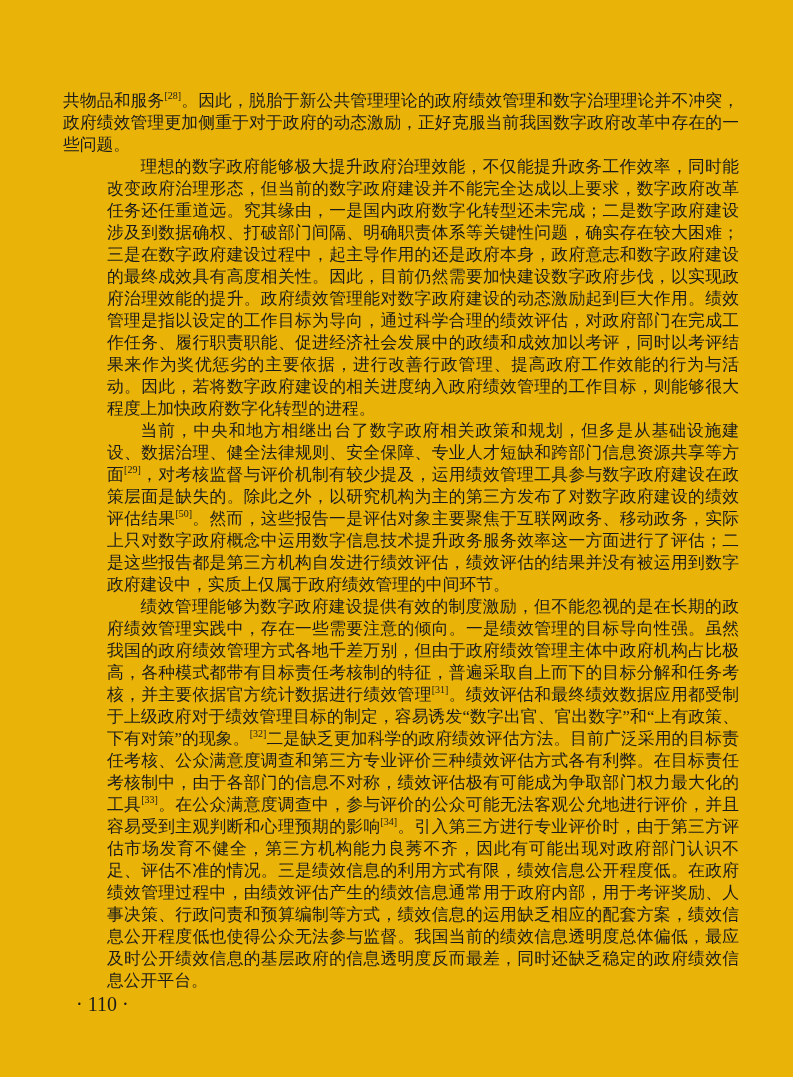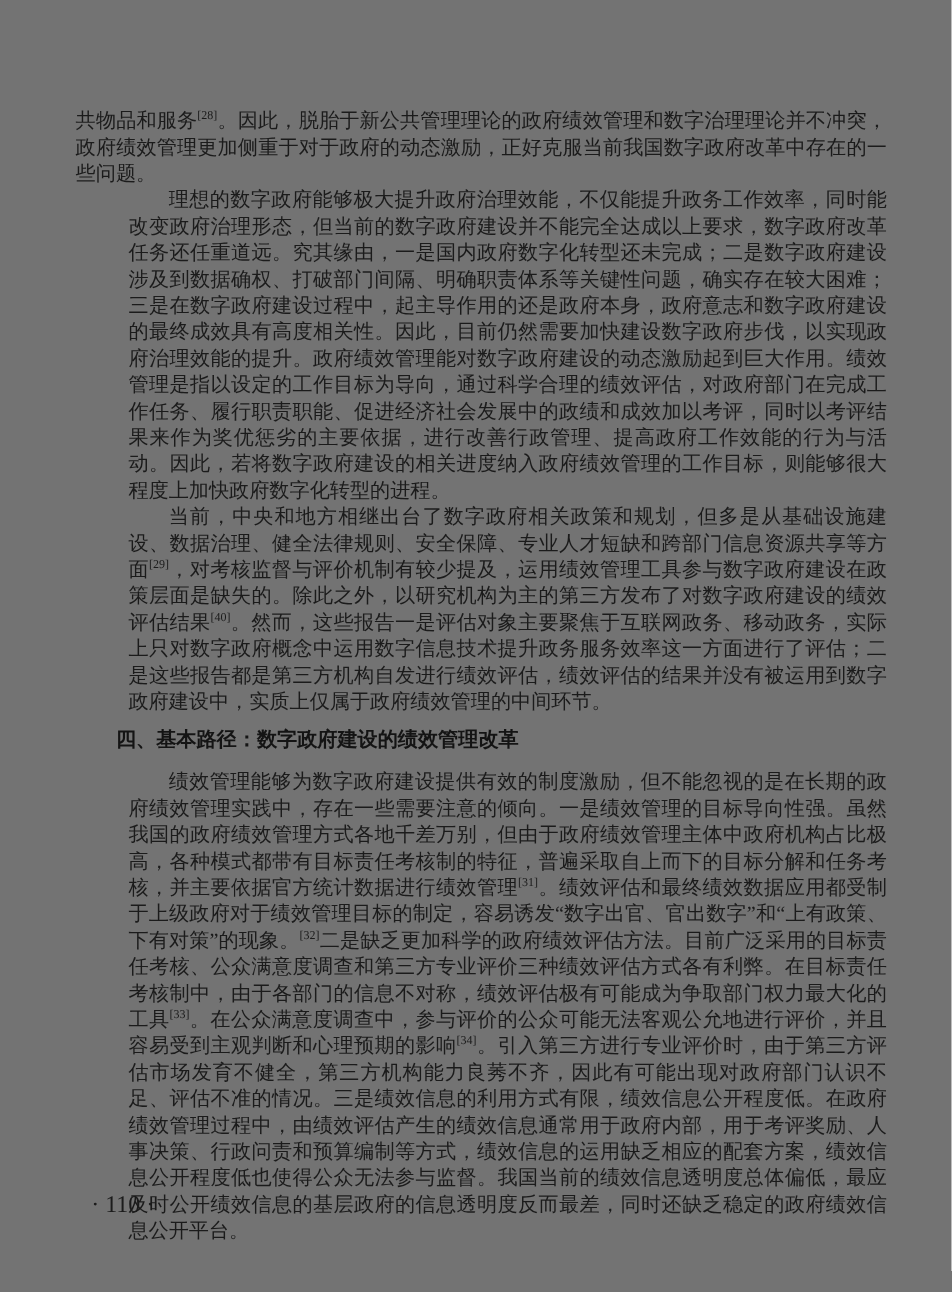--- a/index.html
+++ b/index.html
@@ -55,26 +55,25 @@
     top: 994px;
     font-family: "Liberation Serif", "DejaVu Serif", serif;
     font-size: 20px;
     line-height: 20px;
     color: #1b1b1b;
   }
 </style>
 </head>
 <body>
 
-<div class="page" style="background: #737373; color: rgb(27, 27, 27);">
+<div class="page" style="background: #eab308; color: rgb(27, 27, 27);">
   <div class="body-text">
     <div id="before-heading">
         <p class="para">共物品和服务<sup class="ref">[28]</sup>。因此，脱胎于新公共管理理论的政府绩效管理和数字治理理论并不冲突，政府绩效管理更加侧重于对于政府的动态激励，正好克服当前我国数字政府改革中存在的一些问题。</p>
         <p class="para indent">理想的数字政府能够极大提升政府治理效能，不仅能提升政务工作效率，同时能改变政府治理形态，但当前的数字政府建设并不能完全达成以上要求，数字政府改革任务还任重道远。究其缘由，一是国内政府数字化转型还未完成；二是数字政府建设涉及到数据确权、打破部门间隔、明确职责体系等关键性问题，确实存在较大困难；三是在数字政府建设过程中，起主导作用的还是政府本身，政府意志和数字政府建设的最终成效具有高度相关性。因此，目前仍然需要加快建设数字政府步伐，以实现政府治理效能的提升。政府绩效管理能对数字政府建设的动态激励起到巨大作用。绩效管理是指以设定的工作目标为导向，通过科学合理的绩效评估，对政府部门在完成工作任务、履行职责职能、促进经济社会发展中的政绩和成效加以考评，同时以考评结果来作为奖优惩劣的主要依据，进行改善行政管理、提高政府工作效能的行为与活动。因此，若将数字政府建设的相关进度纳入政府绩效管理的工作目标，则能够很大程度上加快政府数字化转型的进程。</p>
-        <p class="para indent">当前，中央和地方相继出台了数字政府相关政策和规划，但多是从基础设施建设、数据治理、健全法律规则、安全保障、专业人才短缺和跨部门信息资源共享等方面<sup class="ref">[29]</sup>，对考核监督与评价机制有较少提及，运用绩效管理工具参与数字政府建设在政策层面是缺失的。除此之外，以研究机构为主的第三方发布了对数字政府建设的绩效评估结果<sup class="ref">[40]</sup>。然而，这些报告一是评估对象主要聚焦于互联网政务、移动政务，实际上只对数字政府概念中运用数字信息技术提升政务服务效率这一方面进行了评估；二是这些报告都是第三方机构自发进行绩效评估，绩效评估的结果并没有被运用到数字政府建设中，实质上仅属于政府绩效管理的中间环节。</p>
+        <p class="para indent">当前，中央和地方相继出台了数字政府相关政策和规划，但多是从基础设施建设、数据治理、健全法律规则、安全保障、专业人才短缺和跨部门信息资源共享等方面<sup class="ref">[29]</sup>，对考核监督与评价机制有较少提及，运用绩效管理工具参与数字政府建设在政策层面是缺失的。除此之外，以研究机构为主的第三方发布了对数字政府建设的绩效评估结果<sup class="ref">[50]</sup>。然而，这些报告一是评估对象主要聚焦于互联网政务、移动政务，实际上只对数字政府概念中运用数字信息技术提升政务服务效率这一方面进行了评估；二是这些报告都是第三方机构自发进行绩效评估，绩效评估的结果并没有被运用到数字政府建设中，实质上仅属于政府绩效管理的中间环节。</p>
       </div>
-    <h2 class="heading">四、基本路径：数字政府建设的绩效管理改革</h2>
     <div id="after-heading">
         <p class="para indent">绩效管理能够为数字政府建设提供有效的制度激励，但不能忽视的是在长期的政府绩效管理实践中，存在一些需要注意的倾向。一是绩效管理的目标导向性强。虽然我国的政府绩效管理方式各地千差万别，但由于政府绩效管理主体中政府机构占比极高，各种模式都带有目标责任考核制的特征，普遍采取自上而下的目标分解和任务考核，并主要依据官方统计数据进行绩效管理<sup class="ref">[31]</sup>。绩效评估和最终绩效数据应用都受制于上级政府对于绩效管理目标的制定，容易诱发“数字出官、官出数字”和“上有政策、下有对策”的现象。<sup class="ref">[32]</sup>二是缺乏更加科学的政府绩效评估方法。目前广泛采用的目标责任考核、公众满意度调查和第三方专业评价三种绩效评估方式各有利弊。在目标责任考核制中，由于各部门的信息不对称，绩效评估极有可能成为争取部门权力最大化的工具<sup class="ref">[33]</sup>。在公众满意度调查中，参与评价的公众可能无法客观公允地进行评价，并且容易受到主观判断和心理预期的影响<sup class="ref">[34]</sup>。引入第三方进行专业评价时，由于第三方评估市场发育不健全，第三方机构能力良莠不齐，因此有可能出现对政府部门认识不足、评估不准的情况。三是绩效信息的利用方式有限，绩效信息公开程度低。在政府绩效管理过程中，由绩效评估产生的绩效信息通常用于政府内部，用于考评奖励、人事决策、行政问责和预算编制等方式，绩效信息的运用缺乏相应的配套方案，绩效信息公开程度低也使得公众无法参与监督。我国当前的绩效信息透明度总体偏低，最应及时公开绩效信息的基层政府的信息透明度反而最差，同时还缺乏稳定的政府绩效信息公开平台。</p>
       </div>
   </div>
   <div class="page-number">· 110 ·</div>
 </div>
 
 </body></html>

